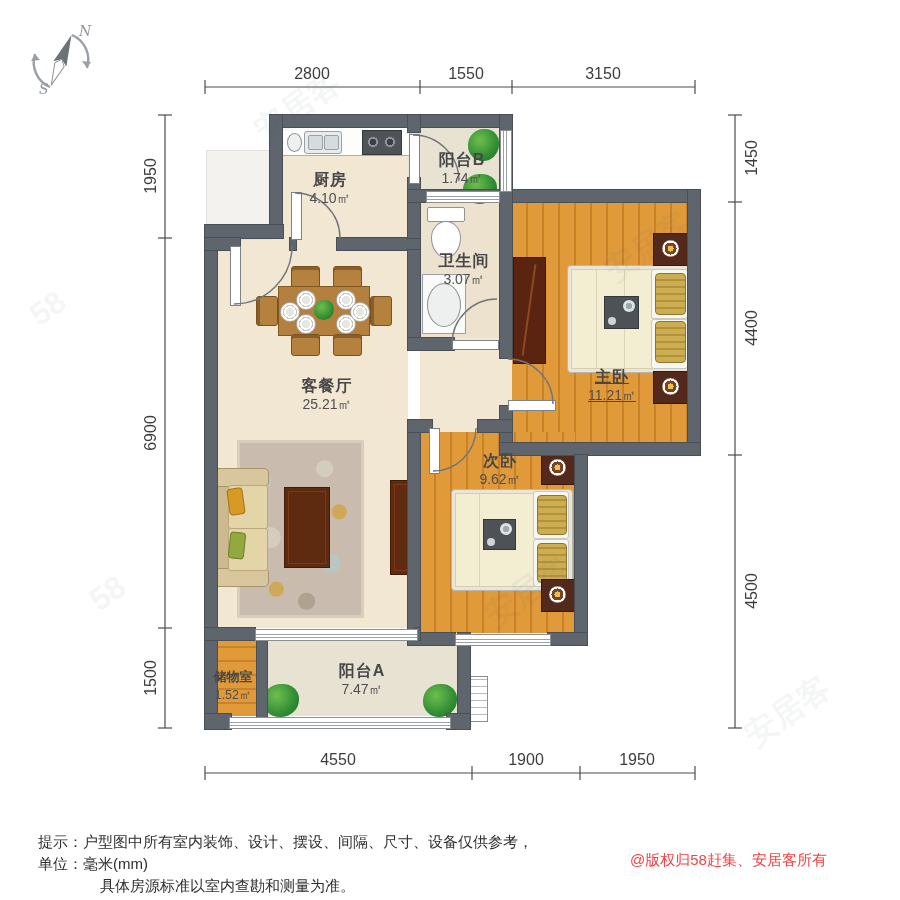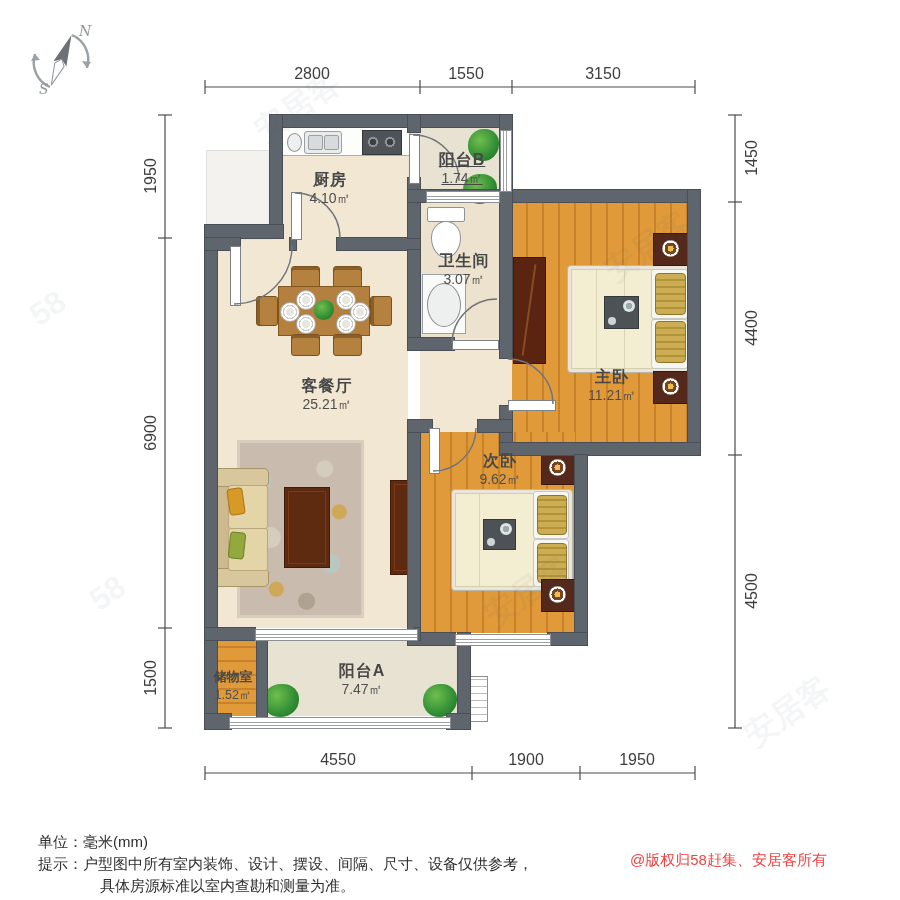--- a/index.html
+++ b/index.html
@@ -293,29 +293,29 @@
   <span class="dim vert" style="left:151px;top:433px;">6900</span>
   <span class="dim vert" style="left:151px;top:678px;">1500</span>
   <span class="dim vert" style="left:752px;top:158px;">1450</span>
   <span class="dim vert" style="left:752px;top:328px;">4400</span>
   <span class="dim vert" style="left:752px;top:591px;">4500</span>
 
   <div class="rlabel" style="left:330px;top:171px;">
     <span class="rname">厨房</span>
     <span class="rarea">4.10㎡</span>
   </div>
-  <div class="rlabel" style="left:462px;top:151px;text-decoration:underline;">
+  <div class="rlabel" style="left:462px;top:151px;">
     <span class="rname">阳台B</span>
     <span class="rarea">1.74㎡</span>
   </div>
   <div class="rlabel" style="left:464px;top:252px;">
     <span class="rname">卫生间</span>
     <span class="rarea">3.07㎡</span>
   </div>
-  <div class="rlabel" style="left:612px;top:368px;">
+  <div class="rlabel" style="left:612px;top:368px;text-decoration:underline;">
     <span class="rname">主卧</span>
     <span class="rarea">11.21㎡</span>
   </div>
   <div class="rlabel" style="left:327px;top:377px;">
     <span class="rname">客餐厅</span>
     <span class="rarea">25.21㎡</span>
   </div>
   <div class="rlabel" style="left:500px;top:452px;">
     <span class="rname">次卧</span>
     <span class="rarea">9.62㎡</span>
@@ -323,22 +323,22 @@
   <div class="rlabel small" style="left:233px;top:668px;">
     <span class="rname">储物室</span>
     <span class="rarea">1.52㎡</span>
   </div>
   <div class="rlabel" style="left:362px;top:662px;">
     <span class="rname">阳台A</span>
     <span class="rarea">7.47㎡</span>
   </div>
 
   <div class="footer">
+    <div>提示：户型图中所有室内装饰、设计、摆设、间隔、尺寸、设备仅供参考，</div>
     <div>单位：毫米(mm)</div>
-    <div>提示：户型图中所有室内装饰、设计、摆设、间隔、尺寸、设备仅供参考，</div>
     <div class="indent">具体房源标准以室内查勘和测量为准。</div>
   </div>
   <div class="copyright">@版权归58赶集、安居客所有</div>
 
   <div class="wm" style="left:30px;top:290px;">58</div>
   <div class="wm" style="left:250px;top:85px;">安居客</div>
   <div class="wm" style="left:600px;top:225px;">安居客</div>
   <div class="wm" style="left:90px;top:575px;">58</div>
   <div class="wm" style="left:480px;top:570px;">安居客</div>
   <div class="wm" style="left:740px;top:690px;">安居客</div>

